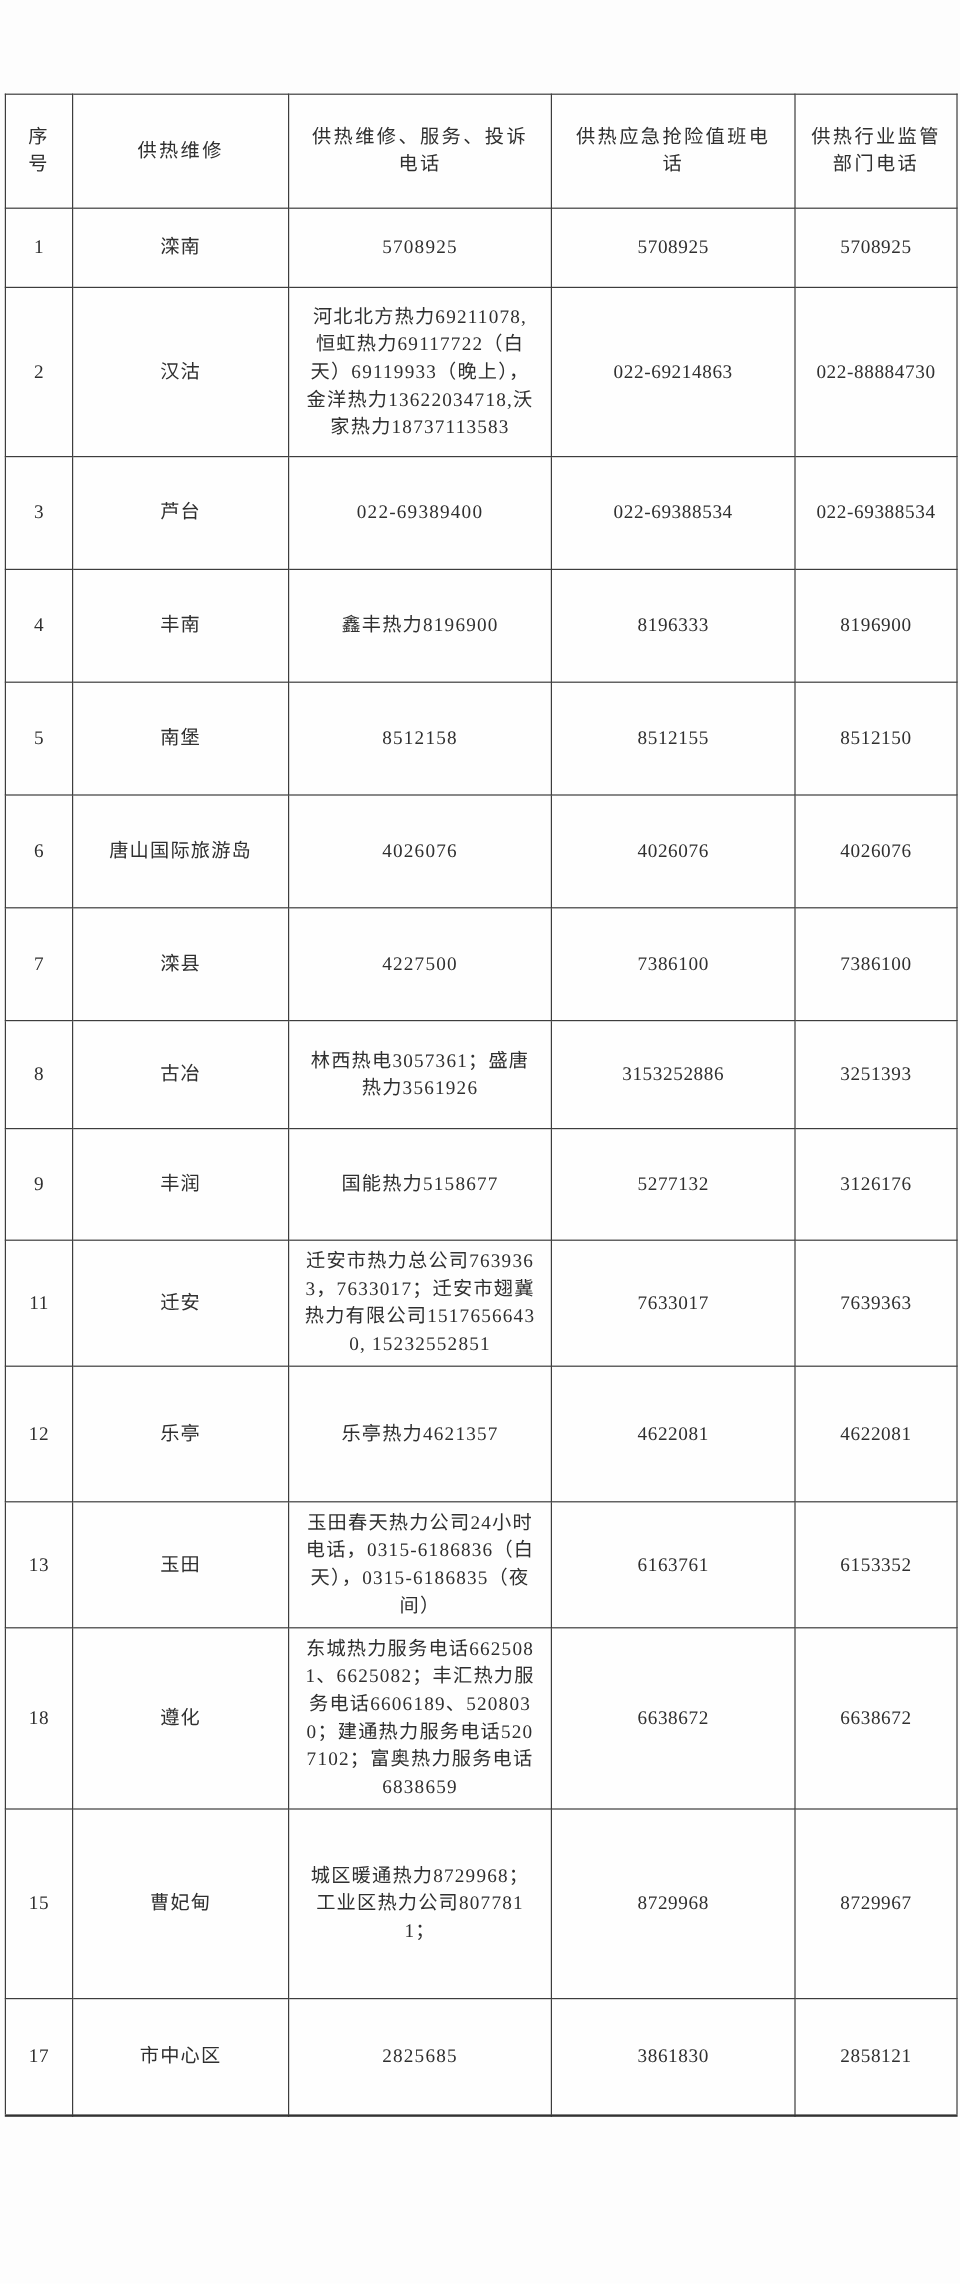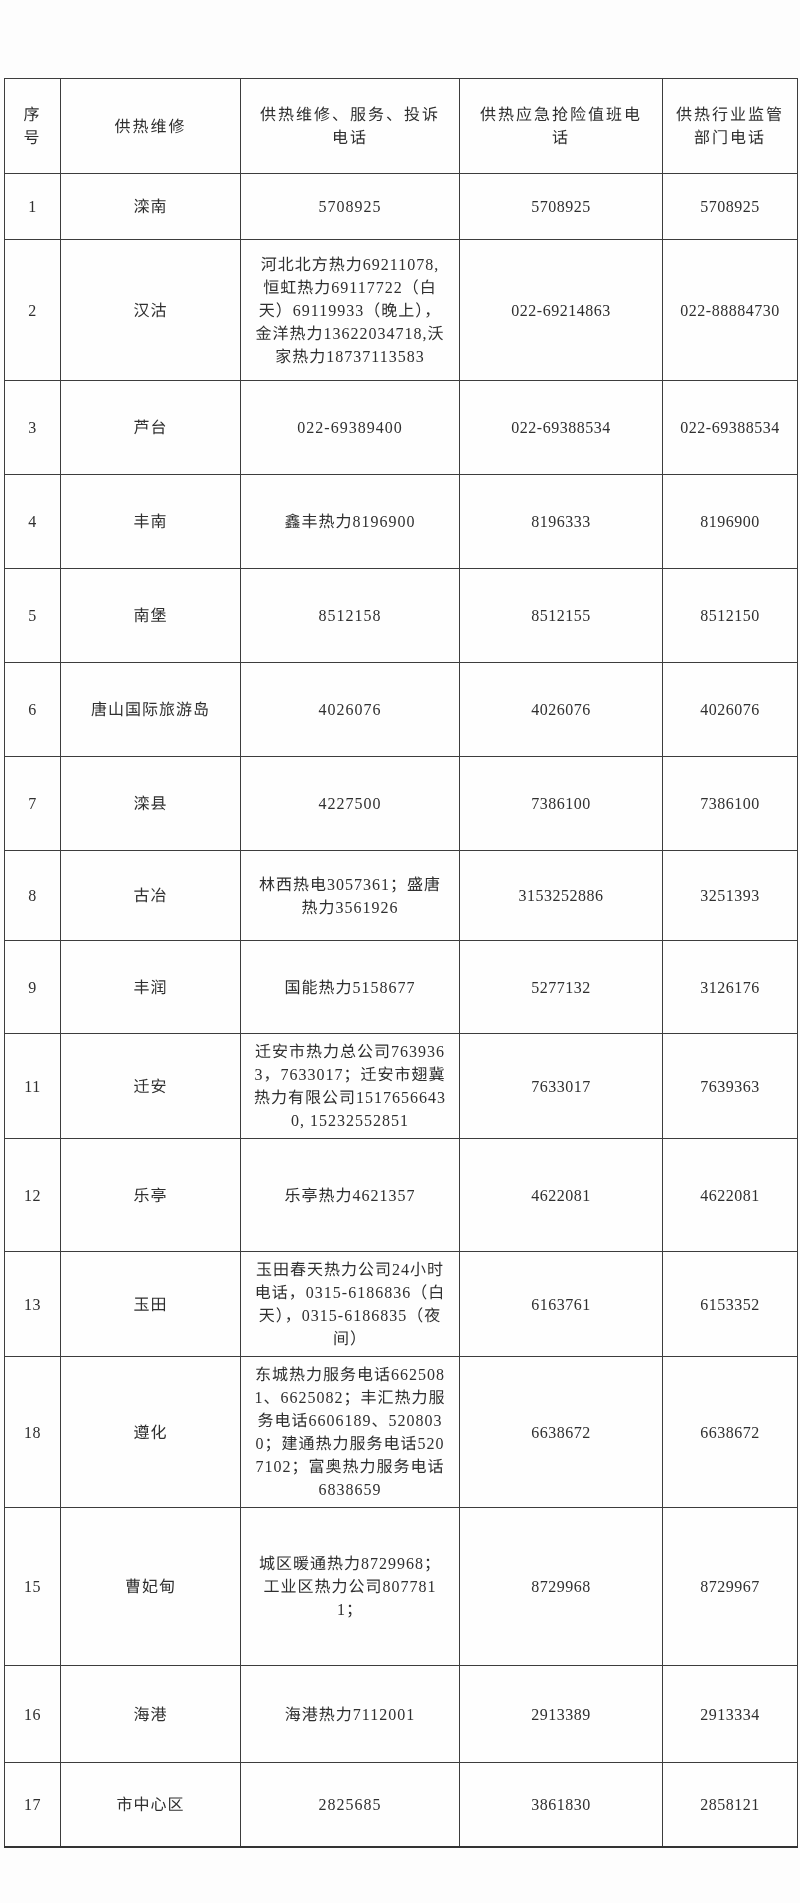--- a/index.html
+++ b/index.html
@@ -199,27 +199,20 @@
   </tr>
 
   <tr>
     <td class="num-cell">15</td>
     <td>曹妃甸</td>
     <td>城区暖通热力8729968；工业区热力公司8077811；</td>
     <td class="num-cell">8729968</td>
     <td class="num-cell">8729967</td>
   </tr>
 
-  <tr>
-    <td class="num-cell">16</td>
-    <td>海港</td>
-    <td>海港热力7112001</td>
-    <td class="num-cell">2913389</td>
-    <td class="num-cell">2913334</td>
-  </tr>
 
   <tr>
     <td class="num-cell">17</td>
     <td>市中心区</td>
     <td>2825685</td>
     <td class="num-cell">3861830</td>
     <td class="num-cell">2858121</td>
   </tr>
 </tbody>
   </table>

